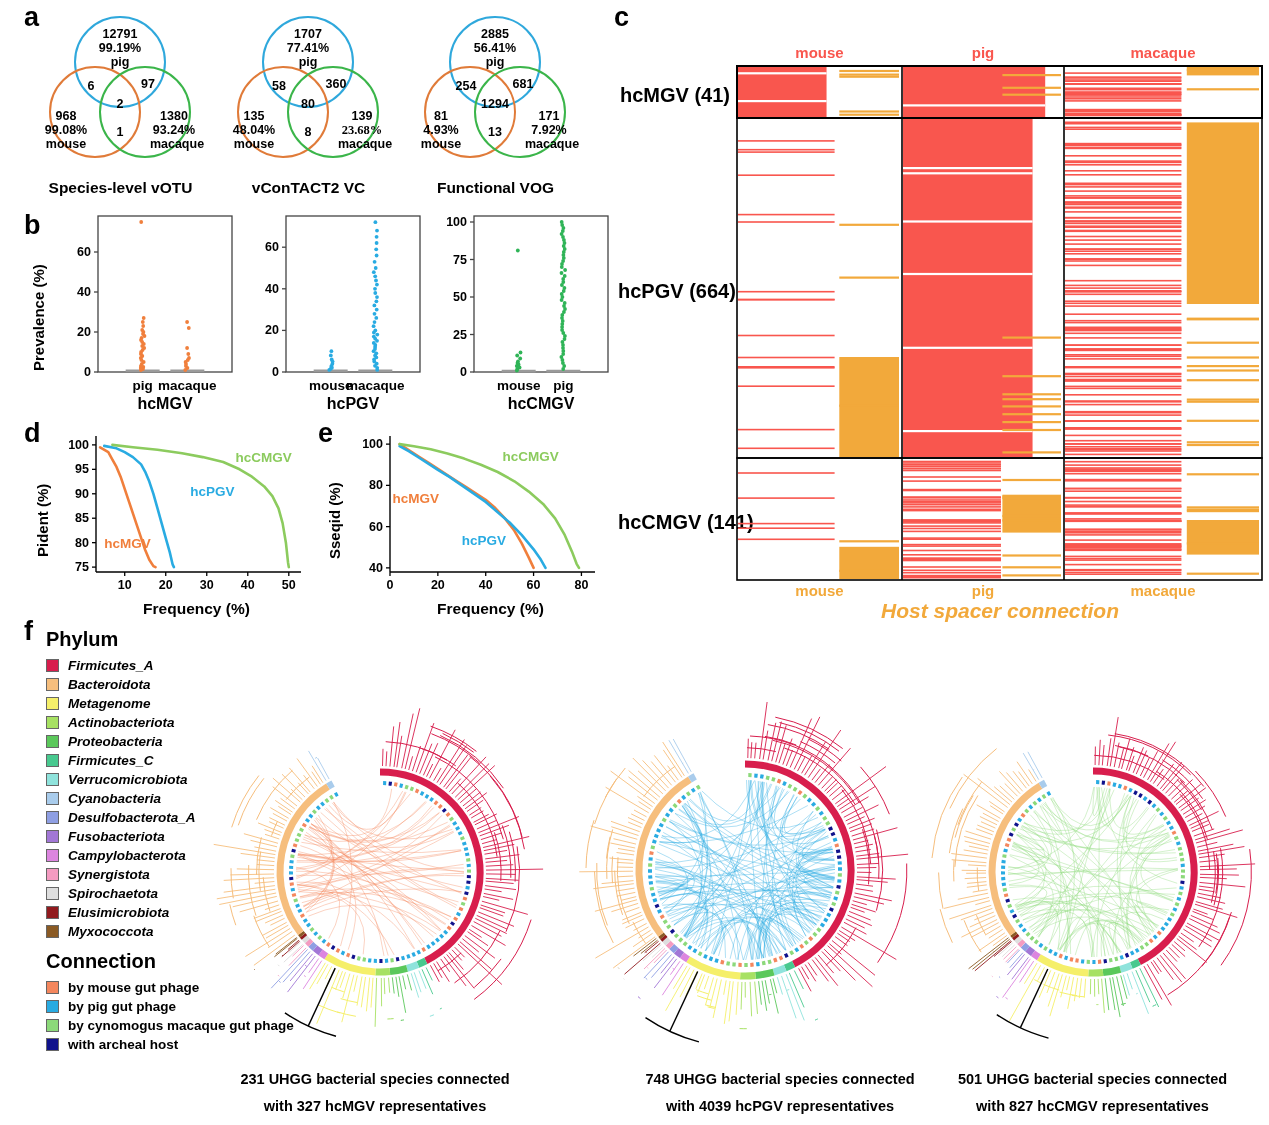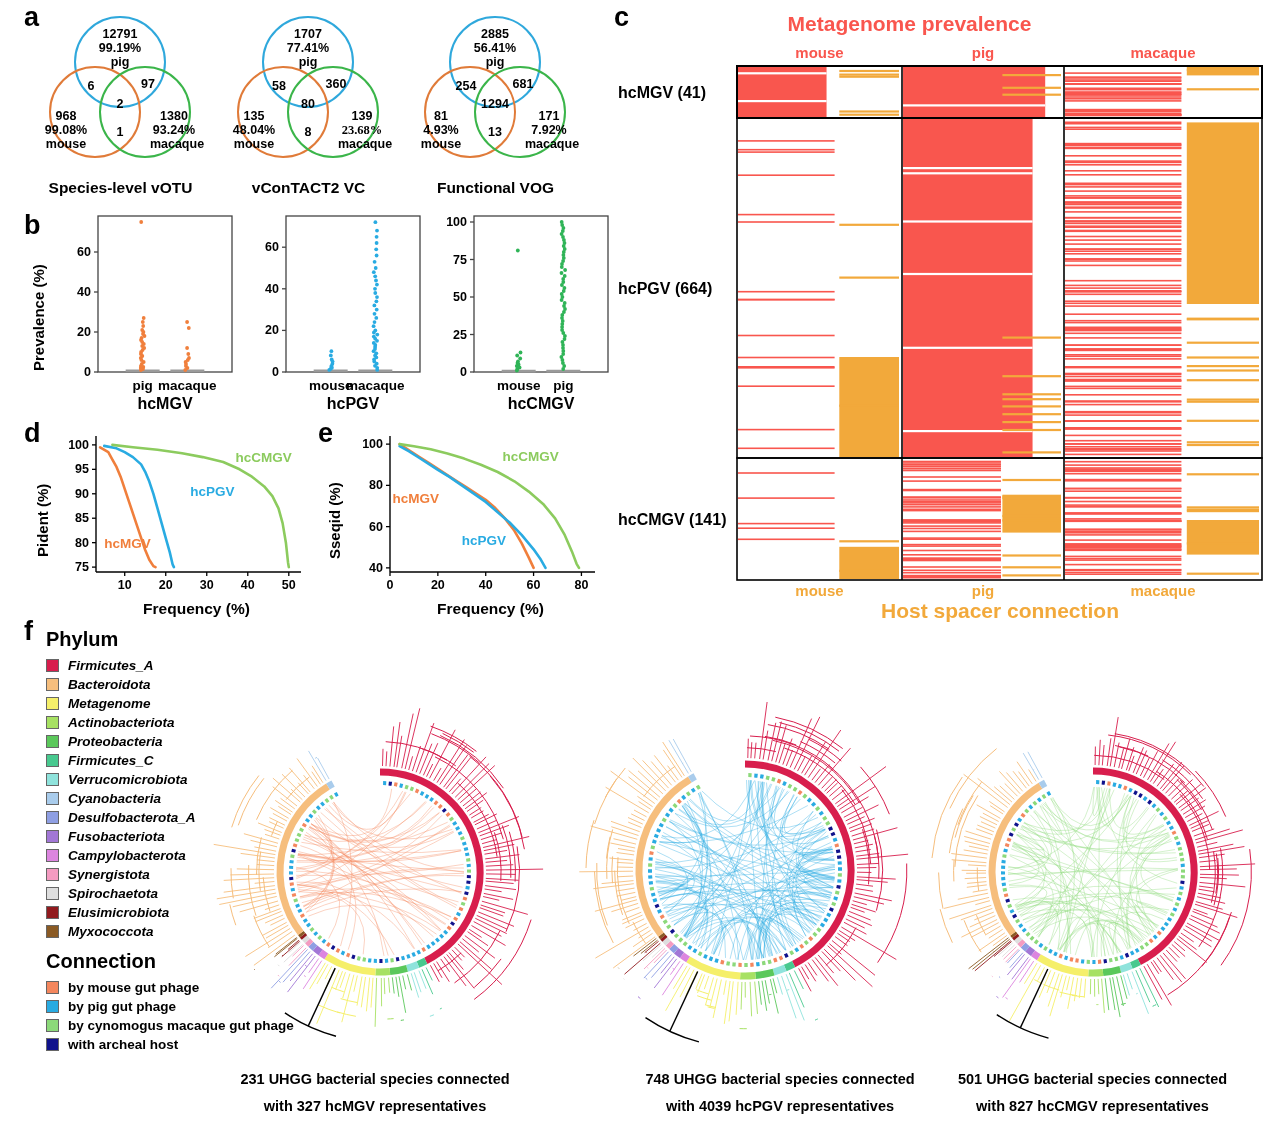--- a/index.html
+++ b/index.html
@@ -9,21 +9,21 @@
   .plabel{position:absolute;font-size:27px;font-weight:700;line-height:1}
   .ylab{position:absolute;writing-mode:vertical-rl;transform:rotate(180deg);font-weight:700;font-size:15px;text-align:center}
   .venn{position:absolute;width:185px;height:185px}
   .vcirc{position:absolute;width:92px;height:92px;border-radius:50%;border:2.2px solid;background:transparent}
   .vtxt{position:absolute;transform:translateX(-50%);font-size:12.5px;font-weight:700;white-space:nowrap;line-height:1}
   .vtitle{position:absolute;left:0;right:0;bottom:2px;text-align:center;font-size:15.5px;font-weight:700}
   .hm-title{position:absolute;left:737px;width:345px;top:12px;text-align:center;font-size:21px;font-weight:700}
   .hm-top{position:absolute;top:44px;text-align:center;font-weight:700;font-size:15px}
   .hm-bot{position:absolute;top:582px;text-align:center;font-weight:700;font-size:15px}
   .hm-bot-title{position:absolute;left:790px;width:420px;top:599px;text-align:center;font-size:21px;font-weight:700}
-  .hm-row{position:absolute;width:112px;left:618px;text-align:left;font-weight:700;font-size:16px;white-space:nowrap}
+  .hm-row{position:absolute;width:112px;left:618px;text-align:right;font-weight:700;font-size:20px;white-space:nowrap}
   .leg-head{position:absolute;left:46px;font-size:20px;font-weight:700}
   .leg-list{position:absolute;left:46px}
   .leg-item{display:flex;align-items:center;gap:9px;height:19px}
   .leg-sw{width:13px;height:13px;border:1px solid #666;flex:0 0 13px}
   .leg-name{font-size:13.5px;font-weight:600}
   .leg-name.it{font-style:italic}
   .tree-caption{position:absolute;text-align:center;font-size:14.5px;font-weight:700;line-height:27px}
   svg text{font-family:"Liberation Sans","DejaVu Sans",sans-serif}
 </style>
 </head>
@@ -301,21 +301,20 @@
       <text x="37" y="18.125" text-anchor="end" font-size="12.5" font-weight="700">100</text>
       <polyline points="53.6,14.1 63.1,20.3 72.7,26.5 82.3,32.7 91.9,38.9 101.4,45.1 111.0,51.3 120.6,57.4 130.1,63.6 139.7,69.8 149.3,78.1 158.9,88.4 168.4,100.8 175.6,113.1 182.8,127.6 187.6,137.9" fill="none" stroke="#F07F3C" stroke-width="2.6" stroke-linecap="round" stroke-linejoin="round"></polyline>
       <text x="46.4" y="72.9" font-size="13.5" font-weight="700" fill="#F07F3C">hcMGV</text>
       <polyline points="53.6,16.2 63.1,21.3 72.7,27.5 82.3,33.7 91.9,39.9 103.8,47.1 115.8,55.4 127.8,63.6 139.7,71.9 151.7,82.2 163.6,92.5 175.6,104.9 187.6,119.3 194.8,129.6 199.5,137.9" fill="none" stroke="#29ABE2" stroke-width="2.6" stroke-linecap="round" stroke-linejoin="round"></polyline>
       <text x="115.8" y="115.2" font-size="13.5" font-weight="700" fill="#29ABE2">hcPGV</text>
       <polyline points="53.6,14.1 67.9,16.2 84.7,19.3 101.4,23.4 118.2,28.6 134.9,34.8 151.7,42.0 168.4,51.3 182.8,61.6 197.1,73.9 209.1,88.4 218.7,104.9 225.9,121.4 230.6,133.8 233.0,137.9" fill="none" stroke="#8CCB5E" stroke-width="2.6" stroke-linecap="round" stroke-linejoin="round"></polyline>
       <text x="156.5" y="30.6" font-size="13.5" font-weight="700" fill="#8CCB5E">hcCMGV</text>
       <text x="144.5" y="184" text-anchor="middle" font-size="15.5" font-weight="700">Frequency (%)</text>
     </svg>
 
-  <div class="hm-title red-text" style="color: rgb(249, 86, 78);">Metagenome prevalence</div>
   <div class="hm-top red-text" style="left: 737px; width: 165px; color: rgb(249, 86, 78);">mouse</div>
   <div class="hm-top red-text" style="left: 902px; width: 162px; color: rgb(249, 86, 78);">pig</div>
   <div class="hm-top red-text" style="left: 1064px; width: 198px; color: rgb(249, 86, 78);">macaque</div>
   <div class="hm-row" style="top:84px">hcMGV (41)</div>
   <div class="hm-row" style="top:280px">hcPGV (664)</div>
   <div class="hm-row" style="top:511px">hcCMGV (141)</div>
   <svg id="hm" class="abs" style="left:735px;top:64px" width="529" height="518">
       <rect x="3" y="3" width="88.55000000000001" height="50" fill="#F9564E"></rect>
       <rect x="3" y="8.2" width="88.55000000000001" height="2.2" fill="#fff"></rect>
       <rect x="3" y="36.0" width="88.55000000000001" height="2.2" fill="#fff"></rect>
@@ -638,21 +637,21 @@
       <rect x="451.8" y="508.6" width="72.2" height="2.2" fill="#F2A93B"></rect>
       <rect x="2" y="2" width="525" height="52" fill="none" stroke="#000" stroke-width="2"></rect>
       <rect x="2" y="54" width="525" height="340" fill="none" stroke="#000" stroke-width="1.6"></rect>
       <rect x="2" y="394" width="525" height="122" fill="none" stroke="#000" stroke-width="1.6"></rect>
       <line x1="167" y1="2" x2="167" y2="516" stroke="#000" stroke-width="1.6"></line>
       <line x1="329" y1="2" x2="329" y2="516" stroke="#000" stroke-width="1.6"></line>
     </svg>
   <div class="hm-bot orange-text" style="left: 737px; width: 165px; color: rgb(242, 169, 59);">mouse</div>
   <div class="hm-bot orange-text" style="left: 902px; width: 162px; color: rgb(242, 169, 59);">pig</div>
   <div class="hm-bot orange-text" style="left: 1064px; width: 198px; color: rgb(242, 169, 59);">macaque</div>
-  <div class="hm-bot-title orange-text" style="color: rgb(242, 169, 59);">Host spacer connection</div>
+  <div class="hm-bot-title orange-text" style="color: rgb(242, 169, 59); font-style: italic;">Host spacer connection</div>
 
   <div class="leg-head" style="top:628px">Phylum</div>
   <div class="leg-list" id="phylumList" style="top:656px">
       <div class="leg-item">
         <span class="leg-sw" style="background: rgb(216, 30, 77);"></span>
         <span class="leg-name it">Firmicutes_A</span>
       </div>
       <div class="leg-item">
         <span class="leg-sw" style="background: rgb(246, 190, 125);"></span>
         <span class="leg-name it">Bacteroidota</span>

